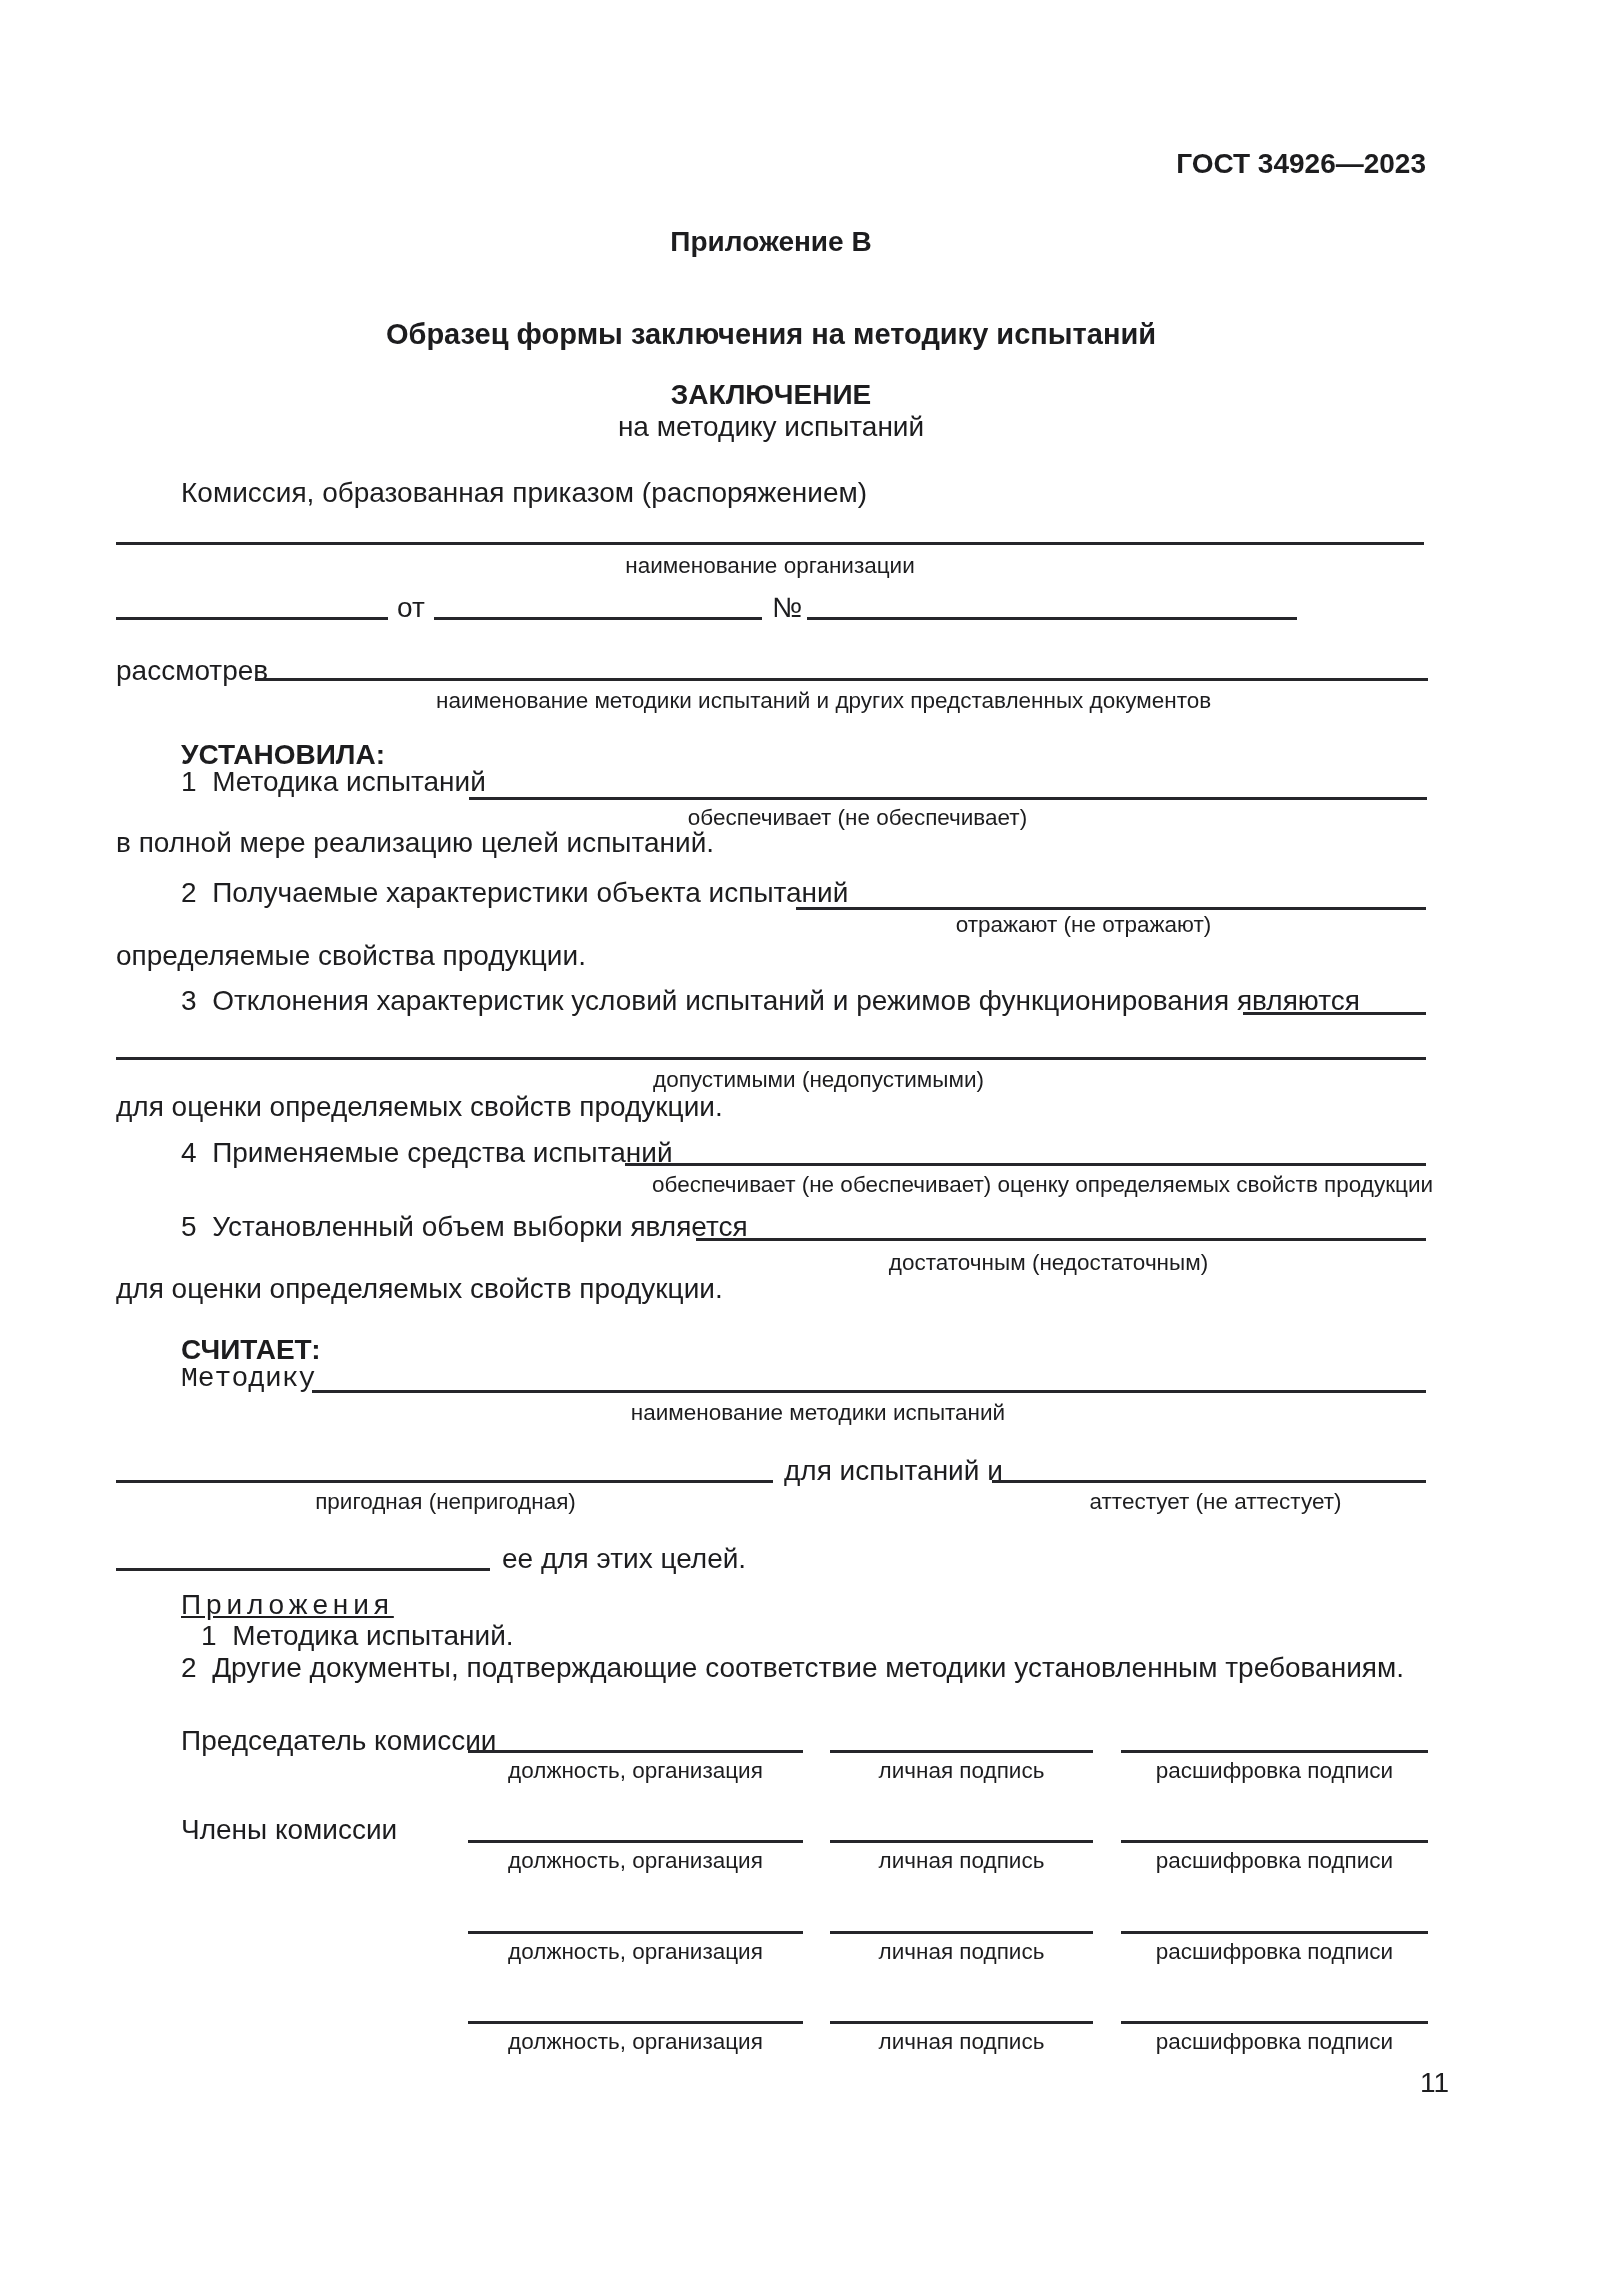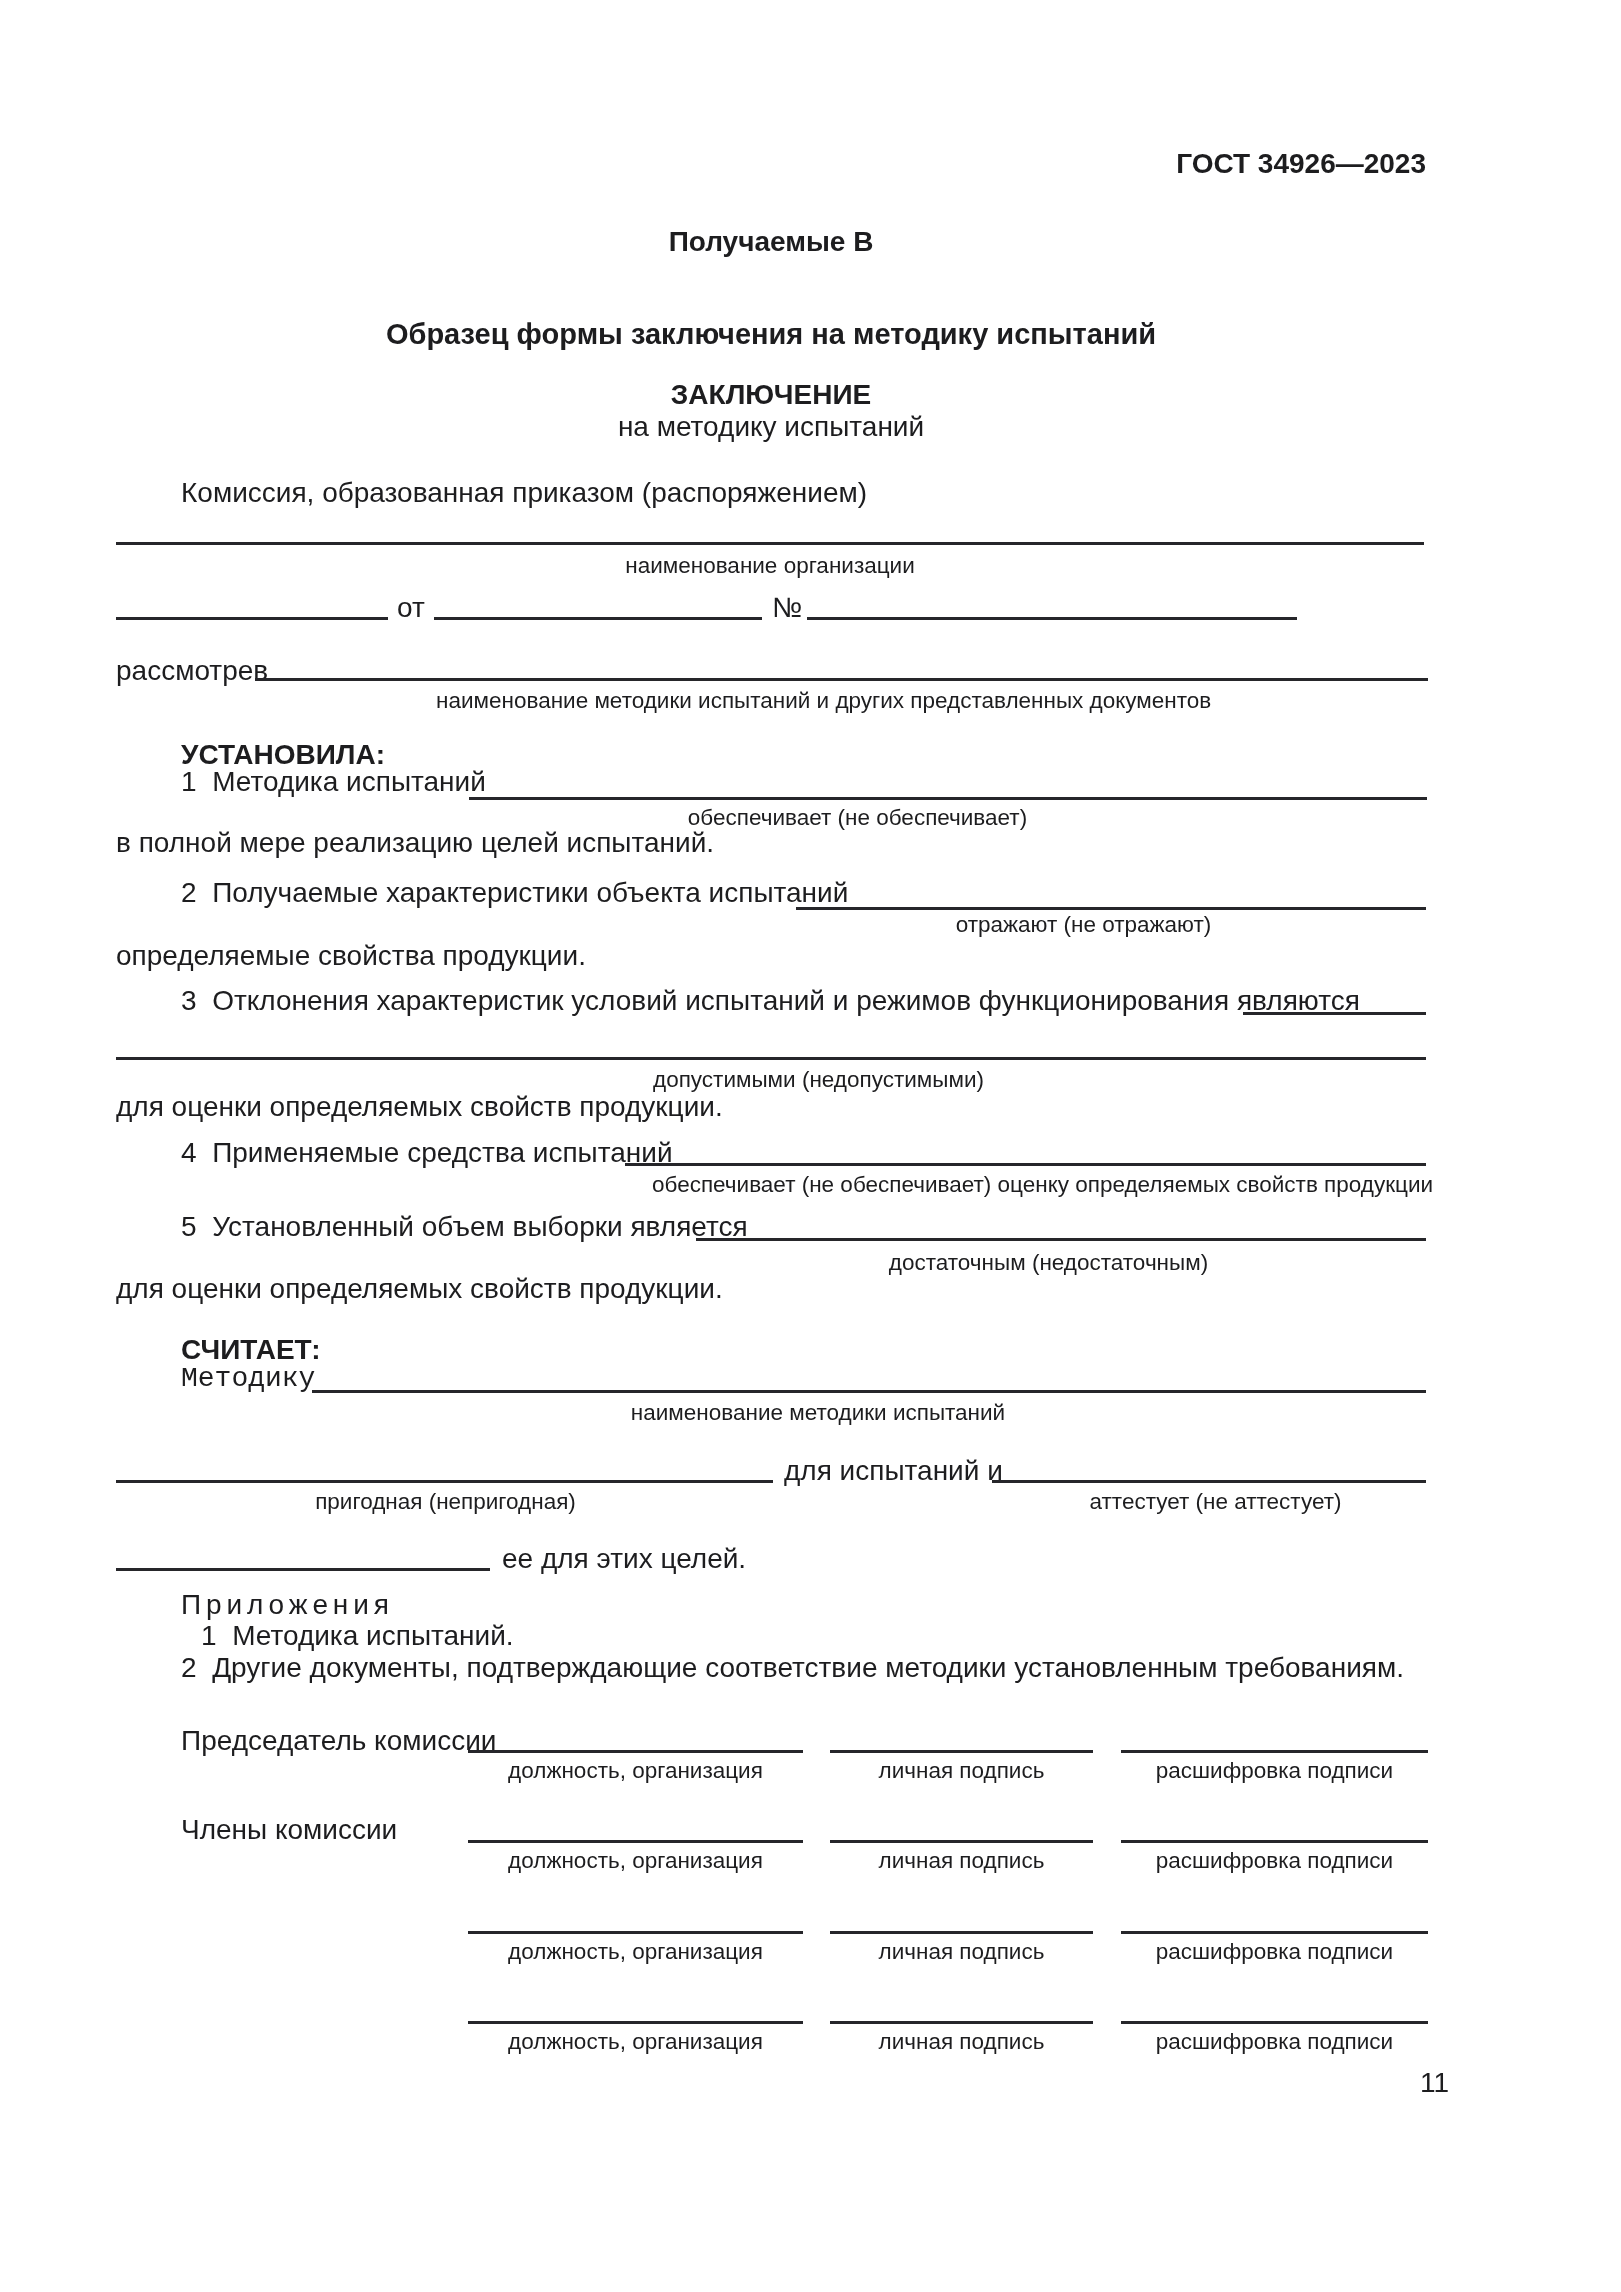--- a/index.html
+++ b/index.html
@@ -11,29 +11,29 @@
     font-family:"Liberation Sans","DejaVu Sans",sans-serif;
     color:#1d1d1f;
     overflow:hidden;
   }
   .t{position:absolute;font-size:28px;line-height:33px;white-space:pre;}
   .b{font-weight:bold;}
   .big{font-size:29px;}
   .ctr{text-align:center;}
   .c{position:absolute;font-size:22.5px;line-height:26.5px;text-align:center;white-space:nowrap;}
   .ln{position:absolute;height:2.9px;background:#26262a;}
-  .sp{letter-spacing:4.9px;}
+  .sp{letter-spacing:4.9px;text-decoration:underline;}
 </style>
 </head>
 <body>
 
 <div class="page">
 
   <div class="t b" style="top:147px;right:195px;">ГОСТ 34926—2023</div>
-  <div class="t b ctr" style="top:225px;left:116px;width:1310px;">Получаемые В</div>
+  <div class="t b ctr" style="top:225px;left:116px;width:1310px;">Приложение В</div>
   <div class="t b big ctr" style="top:318px;left:116px;width:1310px;">Образец формы заключения на методику испытаний</div>
   <div class="t ctr" style="top:410px;left:116px;width:1310px;">на методику испытаний</div>
   <div class="t b ctr" style="top:378px;left:116px;width:1310px;">ЗАКЛЮЧЕНИЕ</div>
 
   <div class="t" style="top:468px;left:181px;margin-top:8px;">Комиссия, образованная приказом (распоряжением)</div>
   <div class="ln" style="top:542px;left:116px;width:1308px;"></div>
   <div class="c" style="top:553px;left:116px;width:1308px;">наименование организации</div>
 
   <div class="ln" style="top:617px;left:116px;width:272px;"></div>
   <div class="t" style="top:591px;left:397px;">от</div>

